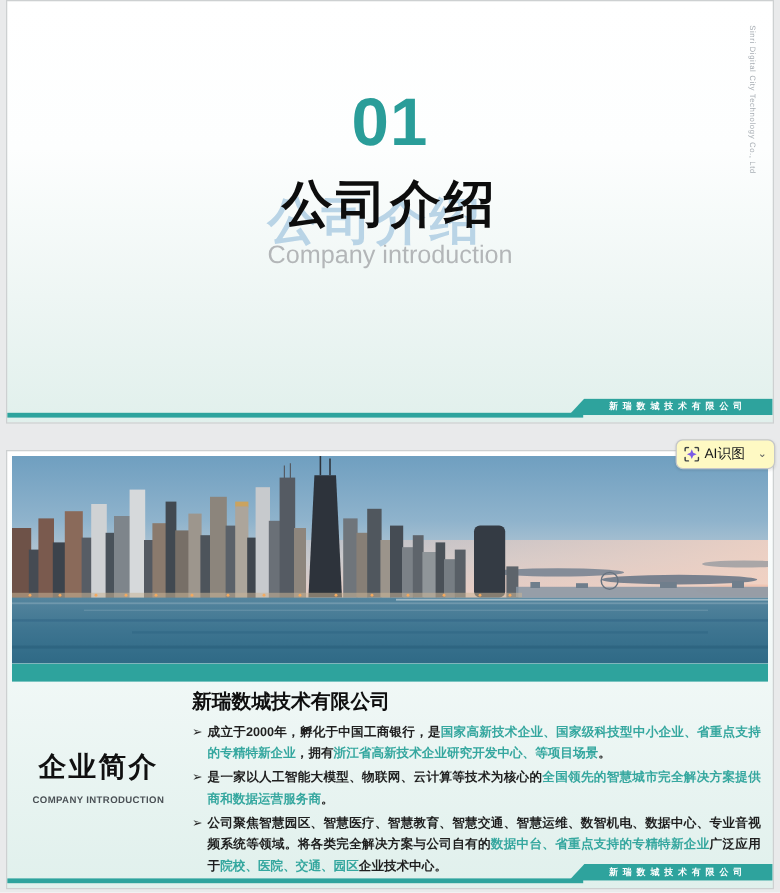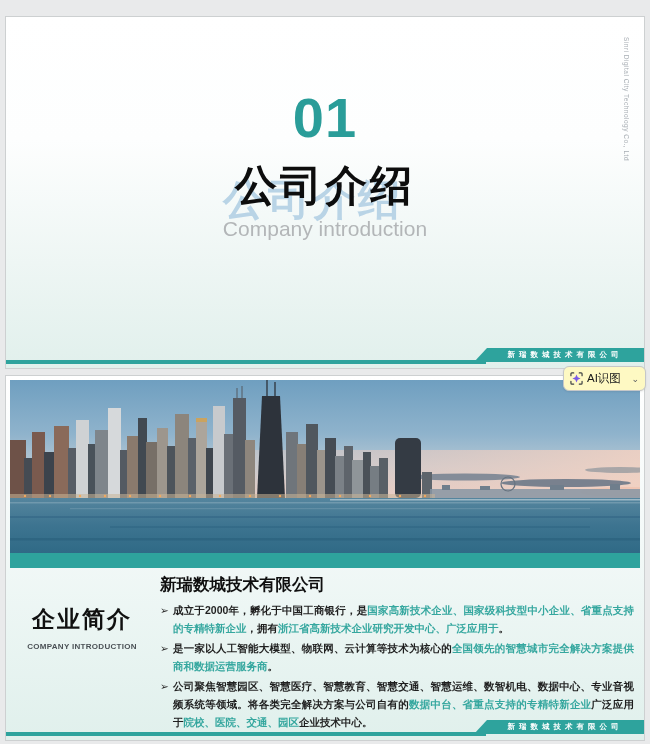--- a/index.html
+++ b/index.html
@@ -1,20 +1,20 @@
 <!DOCTYPE html>
 <html style="--teal: #2A9D99; --ribbon: #2EA39D; --hl: #35A79F; --echo: #B9D4E6;"><head>
 <meta charset="utf-8">
 <style>
   * { margin:0; padding:0; box-sizing:border-box; }
   html,body { font-family:"Liberation Sans","DejaVu Sans",sans-serif; }
   .page { position:relative; width:650px; height:744px; background:#e9eaeb; overflow:hidden; }
 
   .slide { position:absolute; left:5px; width:640px; border:1px solid #cdd0d1; overflow:hidden; }
-  .slide1 { top:16px; height:353px;
+  .slide1 { top:0; height:353px;
     background:linear-gradient(180deg,#ffffff 0%,#fdfefe 35%,#eef6f4 70%,#e1f0ec 100%); }
   .slide2 { top:375px; height:366px;
     background:linear-gradient(180deg,#ffffff 0%,#f3f9f8 45%,#e0f0ec 100%); }
 
   
   .watermark { position:absolute; top:20px; right:14px; writing-mode:vertical-rl;
     font-size:6.5px; color:#a7adb3; letter-spacing:.5px; }
   .sec-num { position:absolute; top:68px; width:100%; text-align:center;
     font-size:56px; font-weight:bold; color:var(--teal); letter-spacing:1px; }
   .title-wrap { position:absolute; top:145px; width:100%; height:74px; }
@@ -30,21 +30,21 @@
     background:var(--ribbon); clip-path:polygon(13px 0,100% 0,100% 100%,0 100%);
     display:flex; align-items:center; justify-content:center; }
   .footer-ribbon span { color:#fff; font-size:7.5px; font-weight:bold; letter-spacing:4px;
     padding-left:12px; white-space:nowrap; }
 
   
   .photo { display:block; margin:4px 4px 0 4px; width:630px; height:173px; }
   .teal-bar { margin:0 4px; height:15px; background:var(--ribbon); }
   .content { display:flex; margin-top:2px; }
   .sidebar { width:152px; text-align:center; padding-top:34px; }
-  .s-title { font-size:23px; font-weight:bold; color:#101010; letter-spacing:2px; }
+  .s-title { font-size:23px; font-weight:bold; color:#101010; letter-spacing:2px;margin-top:20px; }
   .s-sub { font-size:8px; font-weight:bold; color:#4b5156; margin-top:7px; letter-spacing:.3px; }
   .main-col { flex:1; padding:2px 10px 0 2px; }
   .heading { font-size:16.5px; font-weight:bold; color:#0f0f0f; margin:2px 0 5px; }
   .bullet { display:flex; font-size:10.5px; line-height:18px; color:#1f1f1f;
     font-weight:600; margin-bottom:2px; }
   .bullet .marker { flex:0 0 13px; color:#2a2a2a; font-weight:normal; }
   .bullet .btext { flex:1; text-align:justify; }
   .hl { color:var(--hl); }
 
   
@@ -184,21 +184,21 @@
     <div class="content">
       <div class="sidebar">
         <div class="s-title">企业简介</div>
         <div class="s-sub">COMPANY INTRODUCTION</div>
       </div>
       <div class="main-col">
         <div class="heading">新瑞数城技术有限公司</div>
         <div class="bullets">
             <div class="bullet">
               <span class="marker">➢</span>
-              <span class="btext"><span>成立于2000年，孵化于中国工商银行，是</span><span class="hl">国家高新技术企业、国家级科技型中小企业、省重点支持的专精特新企业</span><span>，拥有</span><span class="hl">浙江省高新技术企业研究开发中心、广泛应用于</span><span>。</span></span>
+              <span class="btext"><span>成立于2000年，孵化于中国工商银行，是</span><span class="hl">国家高新技术企业、国家级科技型中小企业、省重点支持的专精特新企业</span><span>，拥有</span><span class="hl">浙江省高新技术企业研究开发中心、等项目场景</span><span>。</span></span>
             </div>
             <div class="bullet">
               <span class="marker">➢</span>
               <span class="btext"><span>是一家以人工智能大模型、物联网、云计算等技术为核心的</span><span class="hl">全国领先的智慧城市完全解决方案提供商和数据运营服务商</span><span>。</span></span>
             </div>
             <div class="bullet">
               <span class="marker">➢</span>
               <span class="btext"><span>公司聚焦智慧园区、智慧医疗、智慧教育、智慧交通、智慧运维、数智机电、数据中心、专业音视频系统等领域。将各类完全解决方案与公司自有的</span><span class="hl">数据中台、省重点支持的专精特新企业</span><span>广泛应用于</span><span class="hl">院校、医院、交通、园区</span><span>企业技术中心。</span></span>
             </div>
           </div>

